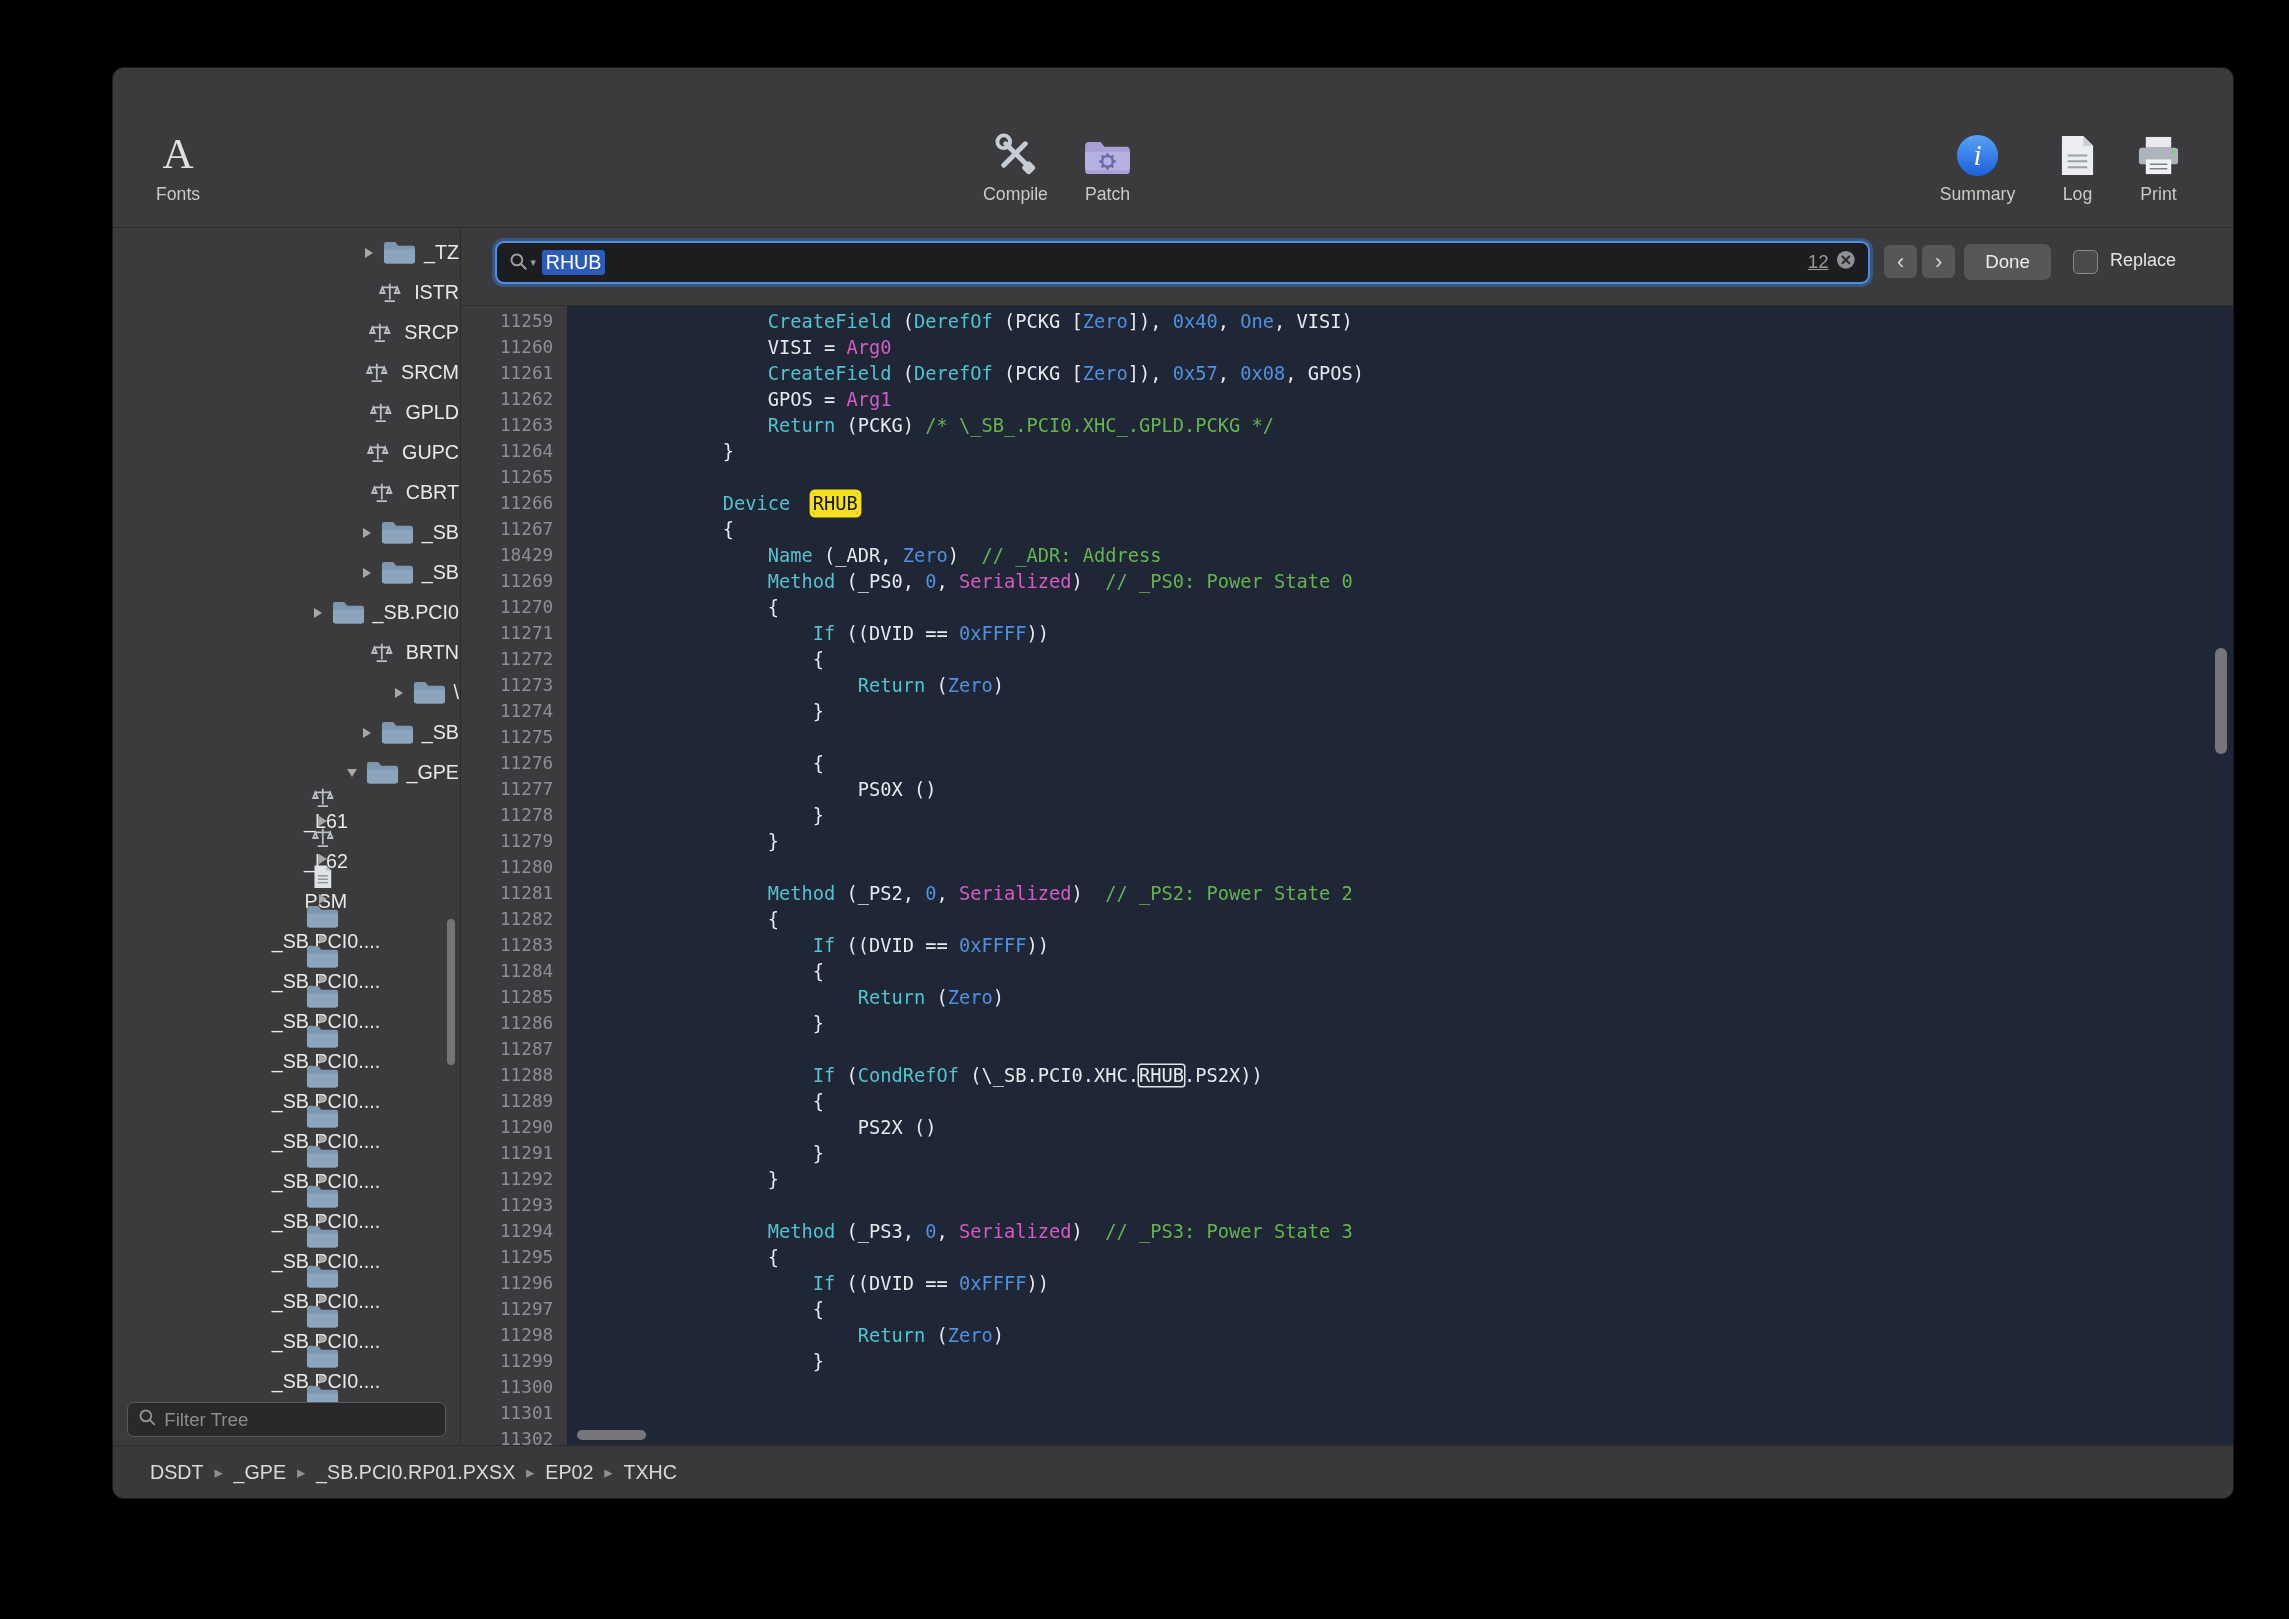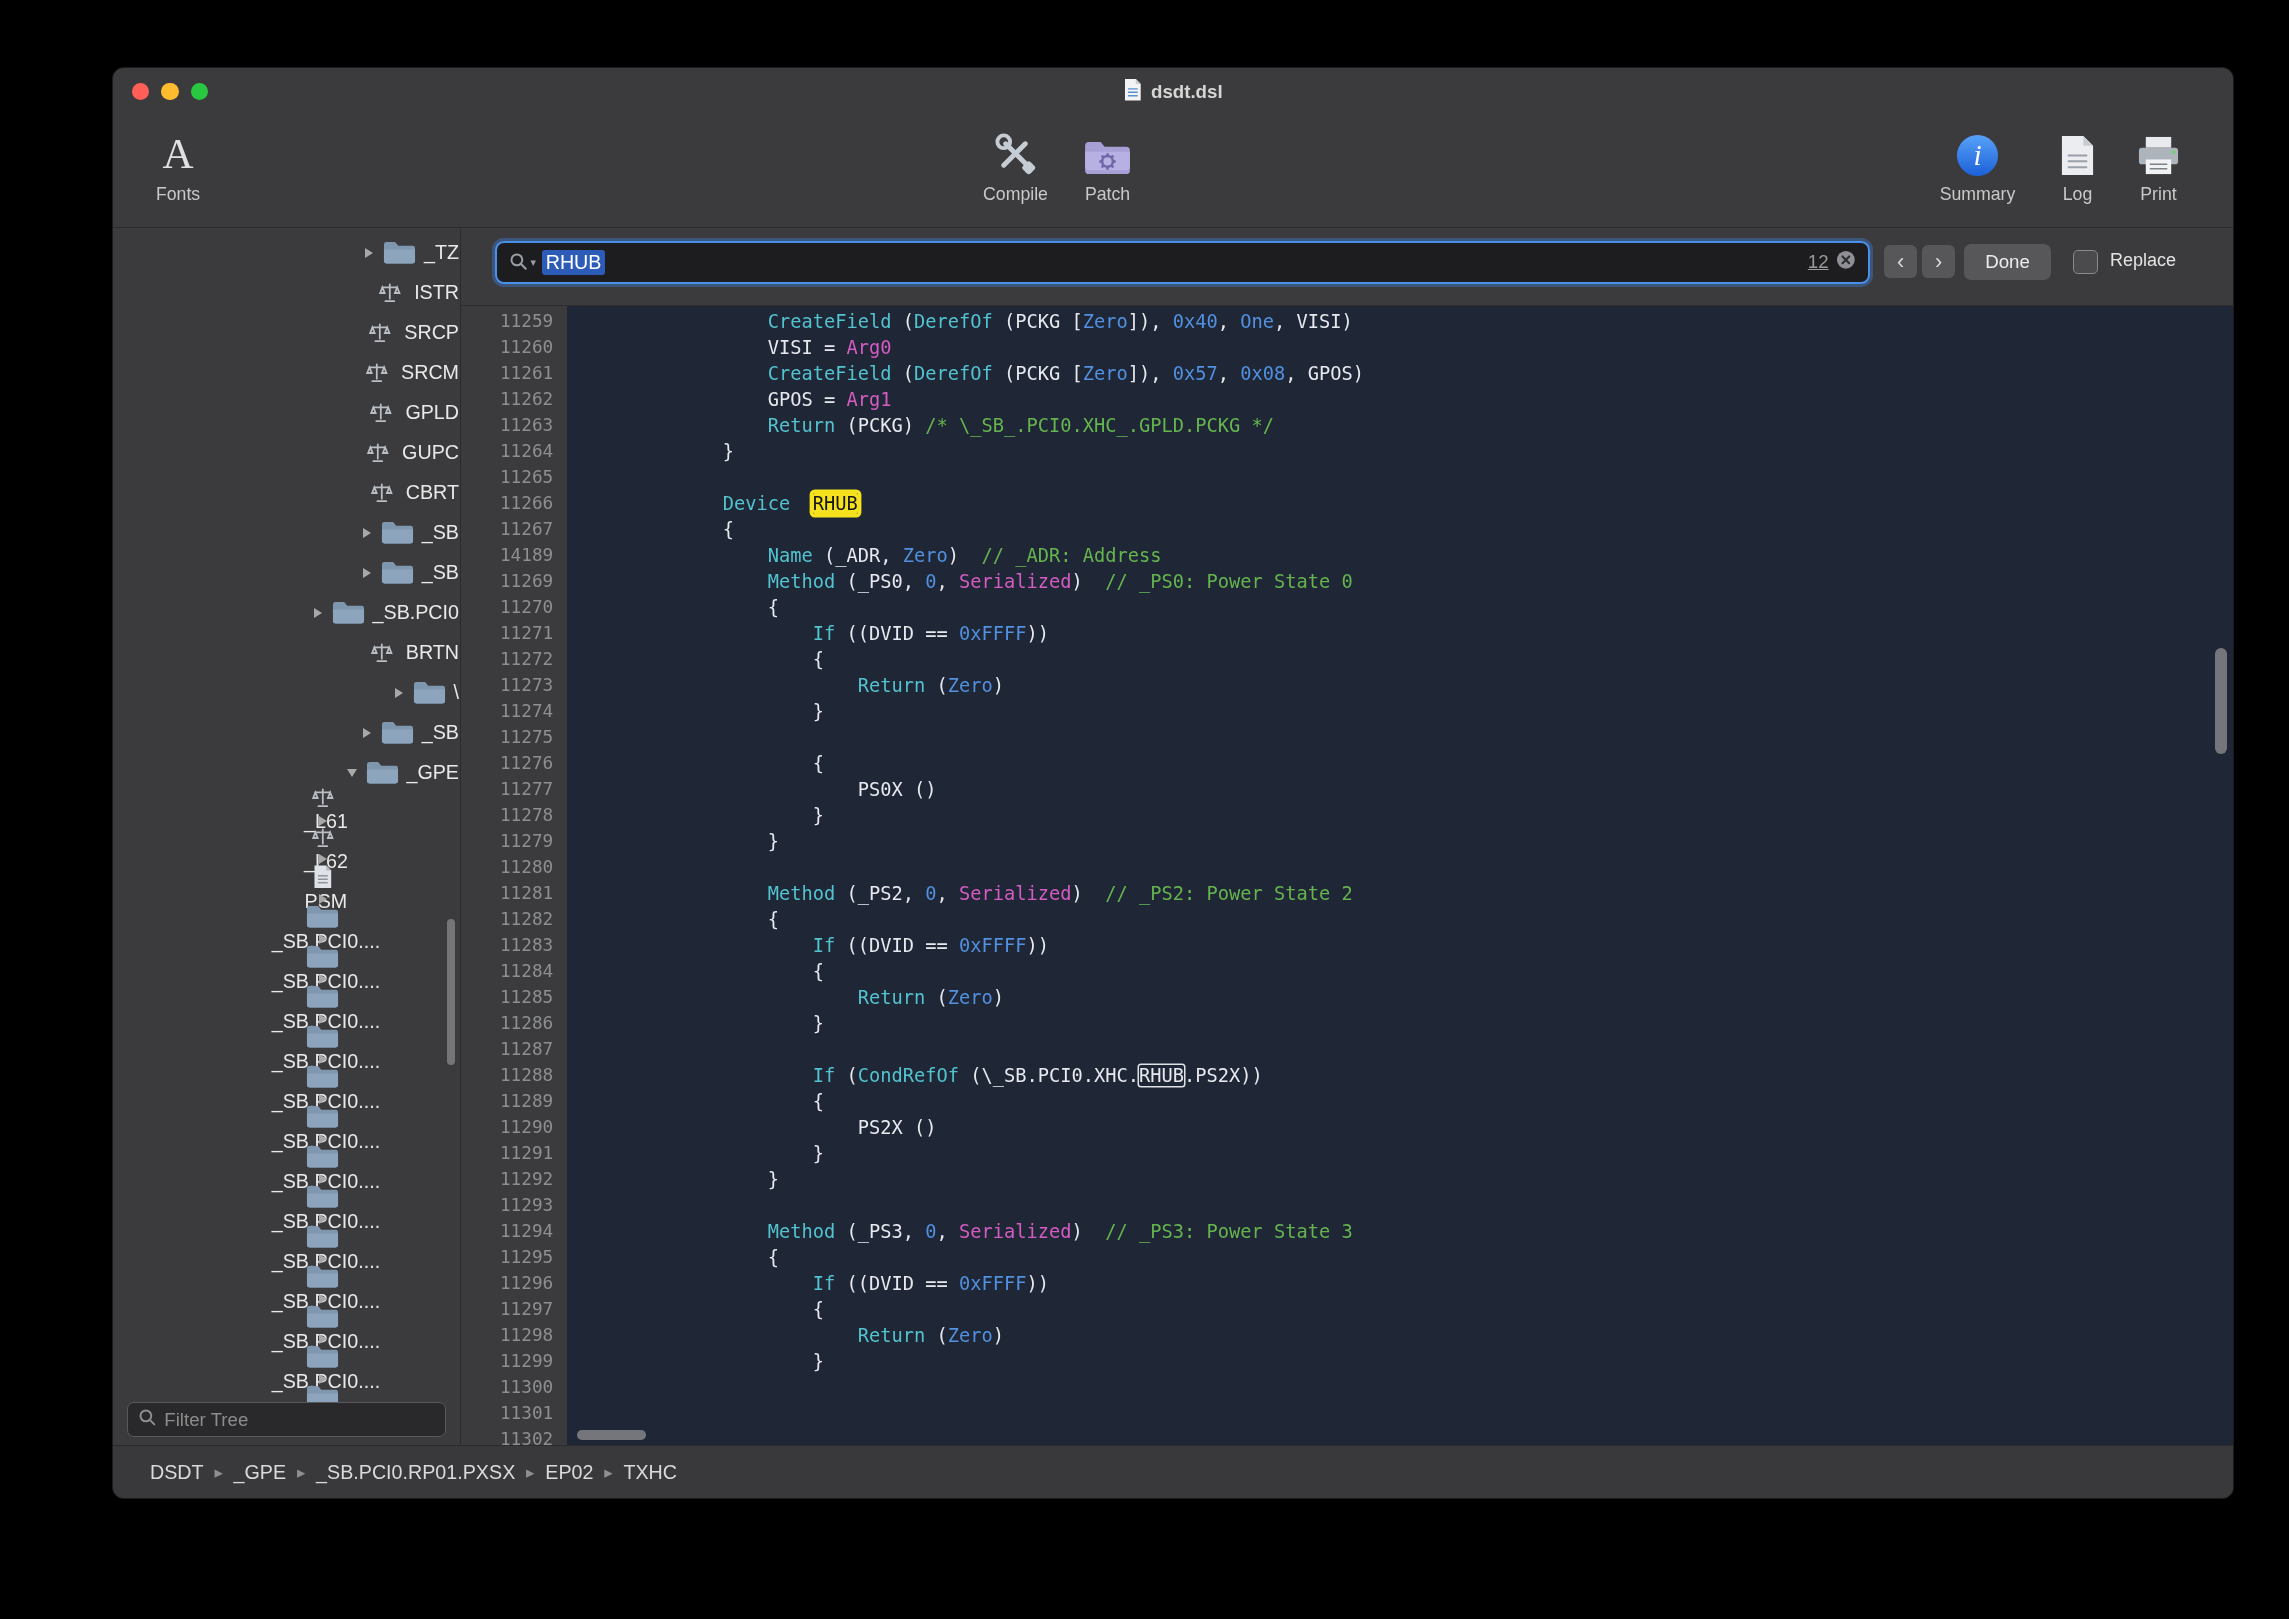--- a/index.html
+++ b/index.html
@@ -87,39 +87,20 @@
                border-top:1px solid #2b2b2d; display:flex; align-items:center; padding-left:37px; }
   .breadcrumb { display:flex; align-items:center; gap:10.8px; font-size:19.7px; color:#dadada; }
   .bc-sep { color:#8f8f8f; font-size:16.7px; }
 </style>
 </head>
 <body>
 
 <div class="viewport">
   <div class="window">
 
-    <div class="titlebar">
-      <div class="traffic">
-        <span class="tl red"></span>
-        <span class="tl yellow"></span>
-        <span class="tl green"></span>
-      </div>
-      <div class="title-wrap">
-        <span><svg width="19.7" height="23.6" viewBox="0 0 20 24">
-              <path d="M2 1 h11 l5 5 v17 h-16 z" fill="#f2f3f5"></path>
-              <path d="M13 1 l5 5 h-5 z" fill="#c9ced4"></path>
-              <g stroke="#5b8ed6" stroke-width="1.4">
-                <line x1="5" y1="11" x2="15" y2="11"></line>
-                <line x1="5" y1="14.5" x2="15" y2="14.5"></line>
-                <line x1="5" y1="18" x2="15" y2="18"></line>
-              </g>
-            </svg></span>
-        <span class="title">dsdt.dsl</span>
-      </div>
-    </div>
 
     <div class="toolbar">
       <div class="tb-item tb-fonts">
         <span class="tb-icon">
             <span class="fonts-a">A</span>
           </span>
         <span class="tb-label">Fonts</span>
       </div>
       <div class="tb-item tb-compile">
         <span class="tb-icon">
@@ -596,21 +577,21 @@
         <div id="gutter" class="gutter">
             <div class="lnum">11259</div>
             <div class="lnum">11260</div>
             <div class="lnum">11261</div>
             <div class="lnum">11262</div>
             <div class="lnum">11263</div>
             <div class="lnum">11264</div>
             <div class="lnum">11265</div>
             <div class="lnum">11266</div>
             <div class="lnum">11267</div>
-            <div class="lnum">14189</div>
+            <div class="lnum">18429</div>
             <div class="lnum">11269</div>
             <div class="lnum">11270</div>
             <div class="lnum">11271</div>
             <div class="lnum">11272</div>
             <div class="lnum">11273</div>
             <div class="lnum">11274</div>
             <div class="lnum">11275</div>
             <div class="lnum">11276</div>
             <div class="lnum">11277</div>
             <div class="lnum">11278</div>

